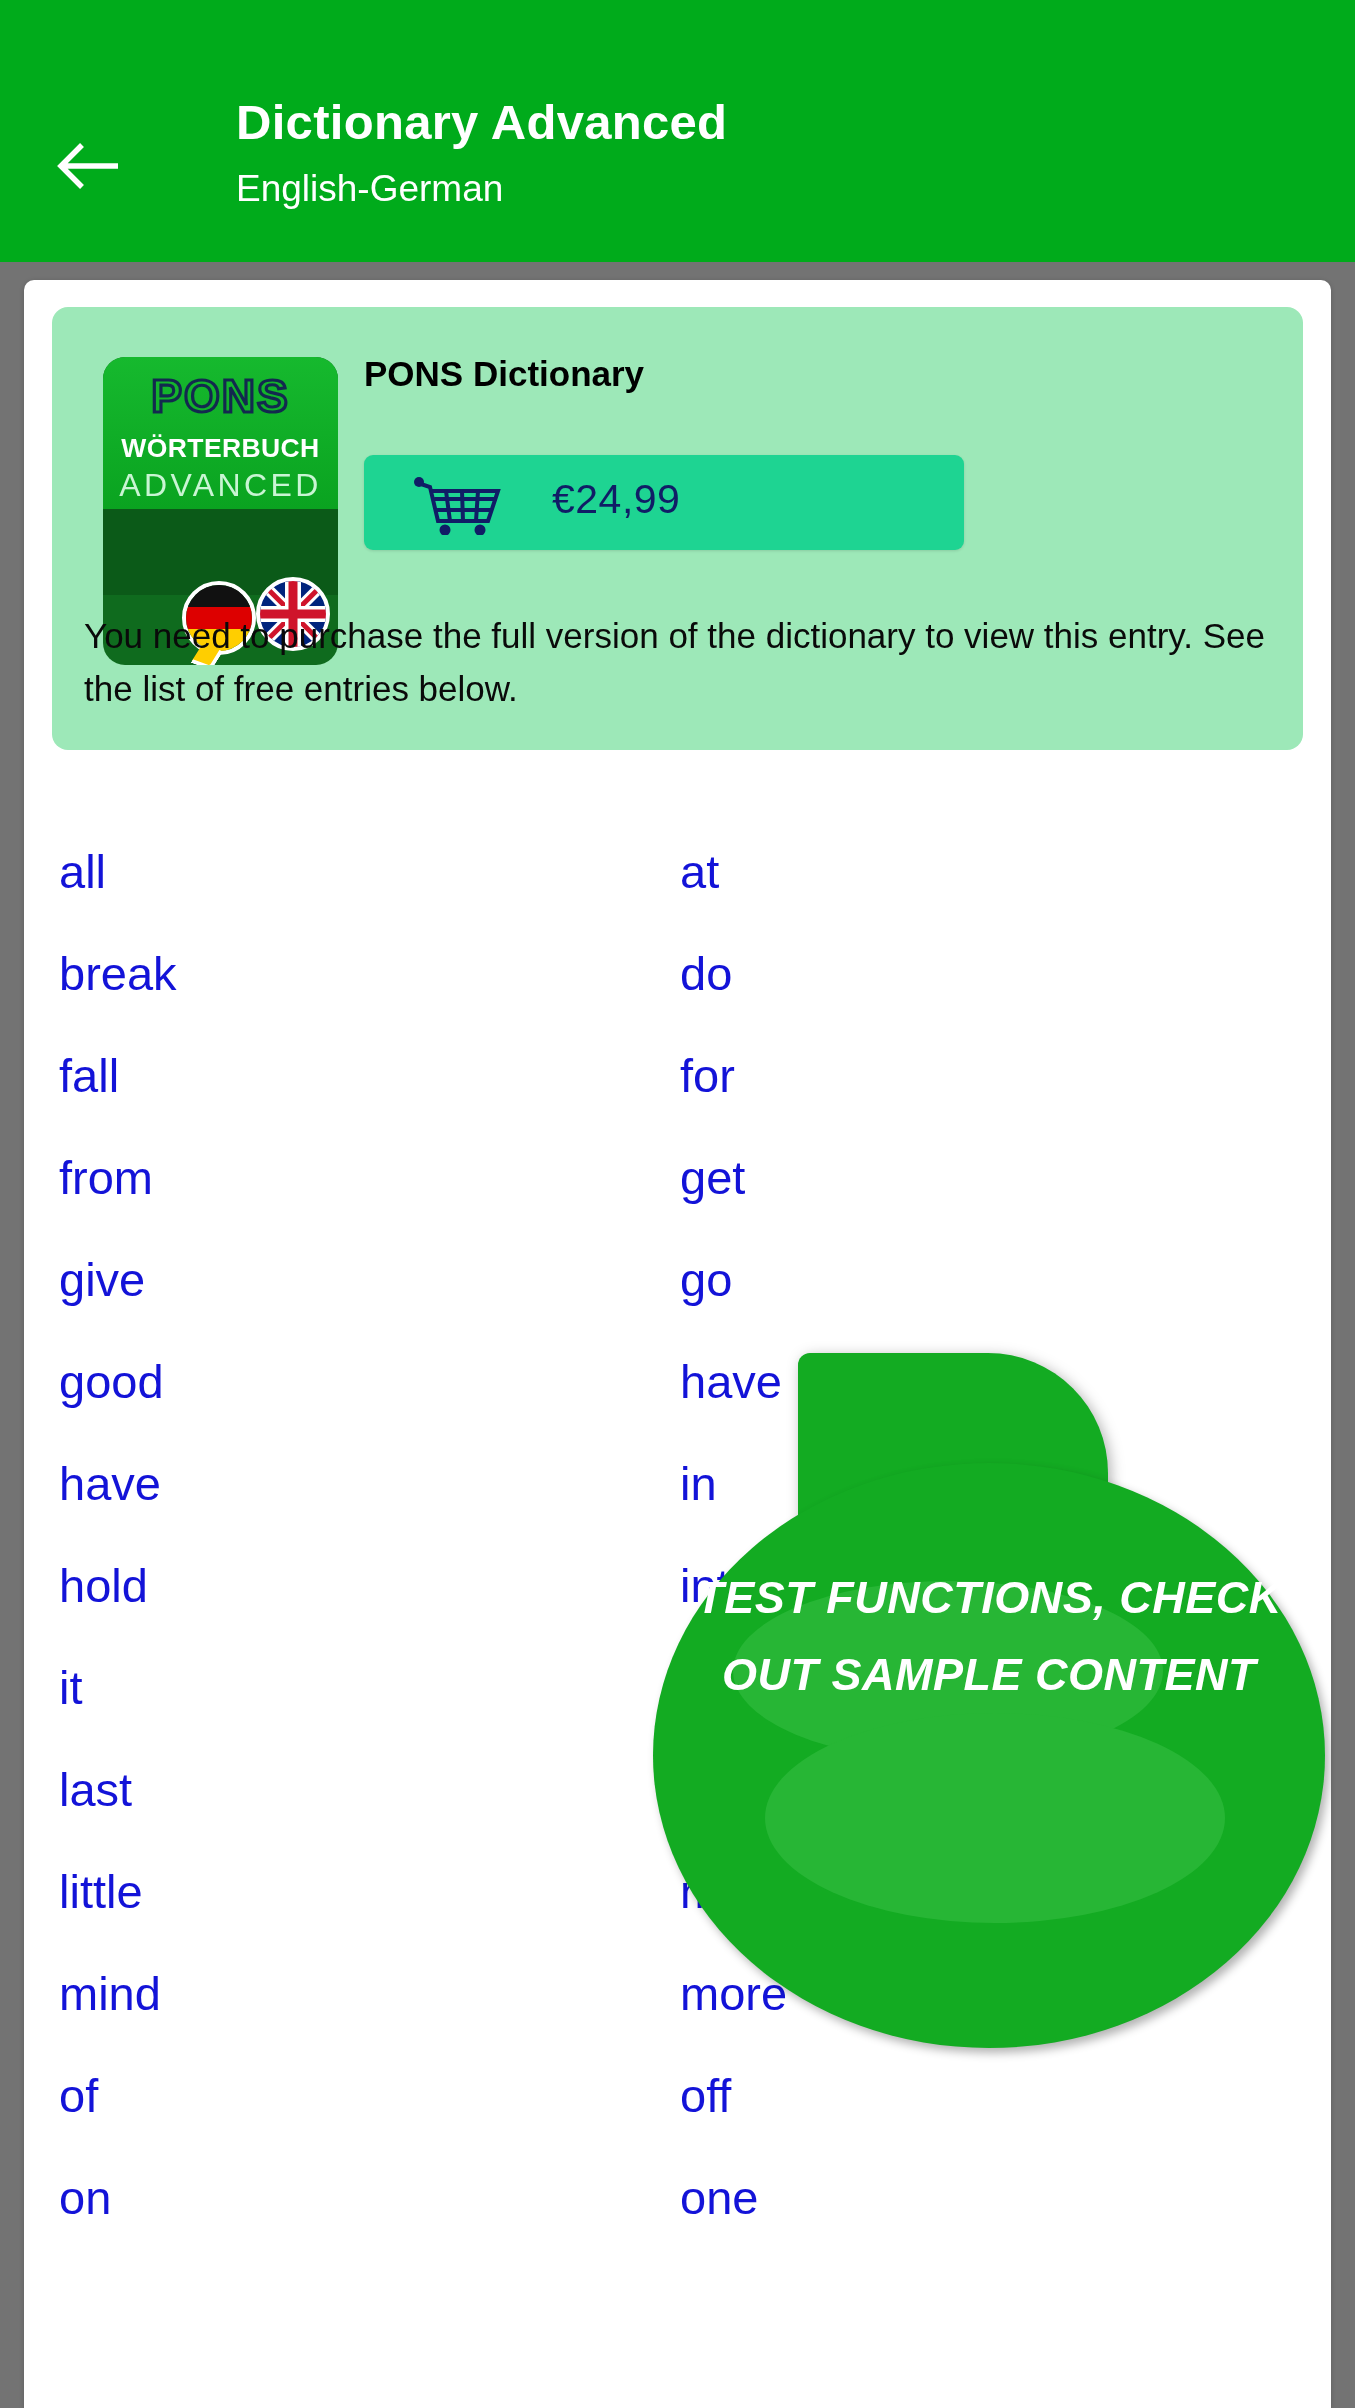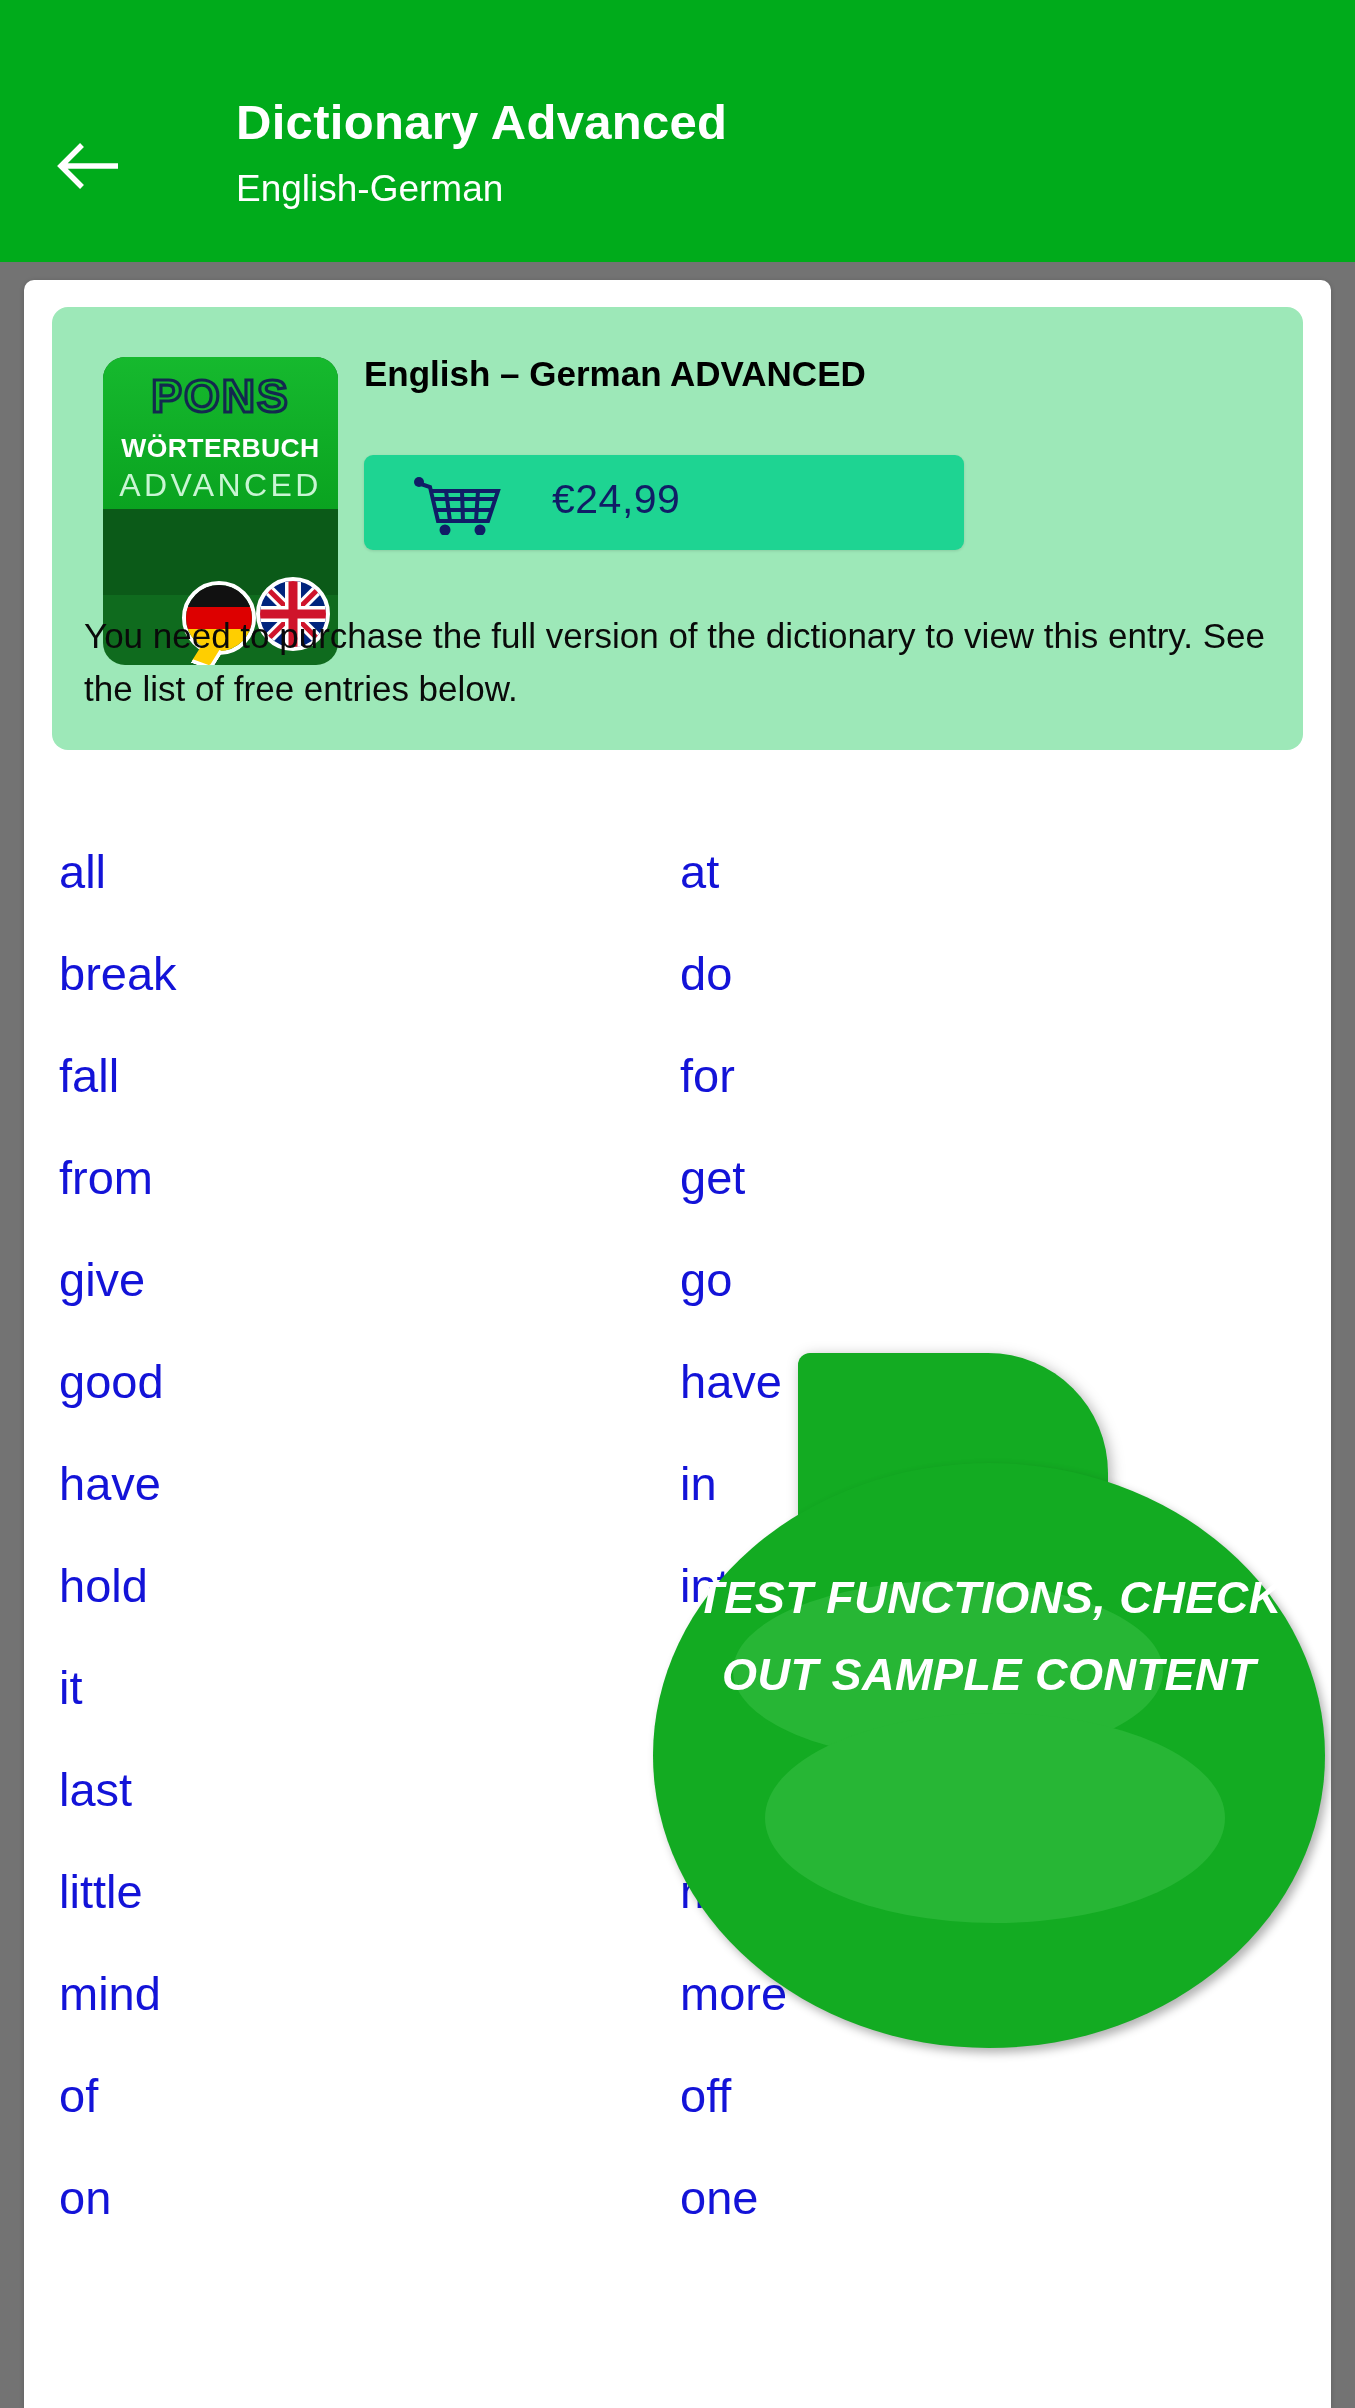--- a/index.html
+++ b/index.html
@@ -342,21 +342,21 @@
               <div class="uk-d2r"></div>
             <div class="uk-v"></div>
               <div class="uk-h"></div>
             <div class="uk-vr"></div>
               <div class="uk-hr"></div>
           </div>
         </div>
       </div>
 
       <div class="purchase-text">
-        <div class="prod-line2">English – German ADVANCED</div>
+        <div class="prod-line1">PONS Dictionary</div>
       </div>
 
       <div class="buy-btn">
         <svg class="cart-icon" width="92" height="58" viewBox="0 0 92 58">
           <g stroke="#101d66" stroke-width="4" fill="none" stroke-linecap="round">
             <path d="M4 6 L16 10 L24 44 L74 44 L84 14 L18 14"></path>
             <path d="M21 22 H81 M23.5 33 H77"></path>
             <path d="M32 14 L36 44 M48 14 L49 44 M64 14 L62 44"></path>
           </g>
           <circle cx="5" cy="5" r="5" fill="#101d66"></circle>

